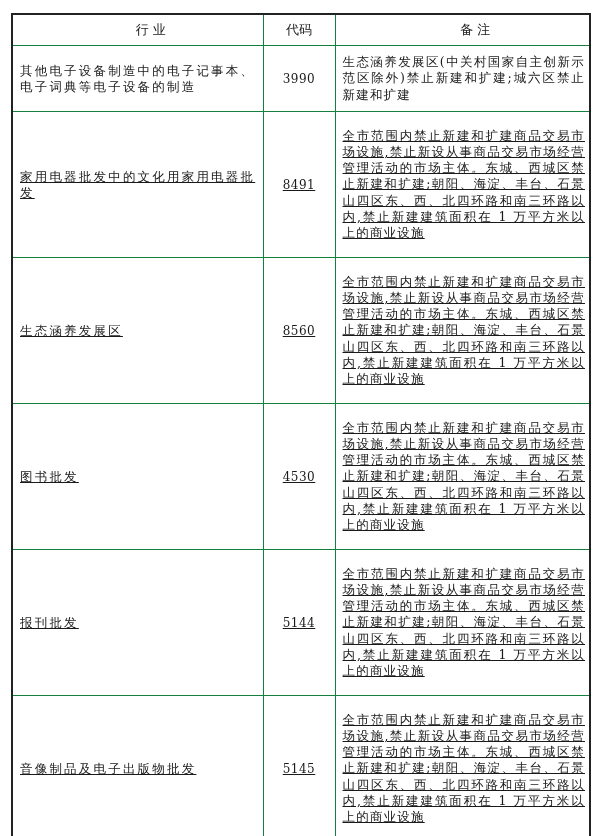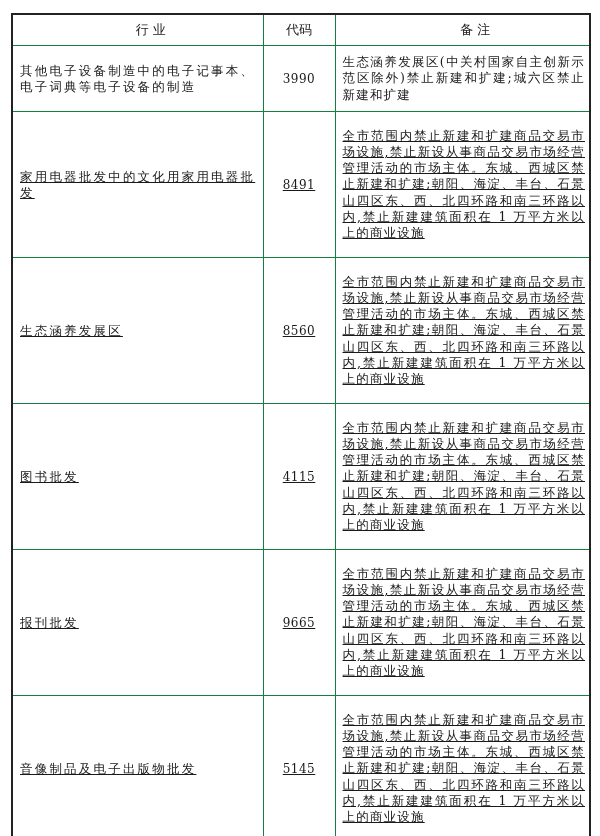--- a/index.html
+++ b/index.html
@@ -91,26 +91,26 @@
       <td class="cell-code">8491</td>
       <td class="cell-remark">全市范围内禁止新建和扩建商品交易市场设施,禁止新设从事商品交易市场经营管理活动的市场主体。东城、西城区禁止新建和扩建;朝阳、海淀、丰台、石景山四区东、西、北四环路和南三环路以内,禁止新建建筑面积在 1 万平方米以上的商业设施</td>
     </tr>
     <tr class="row-std">
       <td class="cell-industry">生态涵养发展区</td>
       <td class="cell-code">8560</td>
       <td class="cell-remark">全市范围内禁止新建和扩建商品交易市场设施,禁止新设从事商品交易市场经营管理活动的市场主体。东城、西城区禁止新建和扩建;朝阳、海淀、丰台、石景山四区东、西、北四环路和南三环路以内,禁止新建建筑面积在 1 万平方米以上的商业设施</td>
     </tr>
     <tr class="row-std">
       <td class="cell-industry">图书批发</td>
-      <td class="cell-code">4115</td>
+      <td class="cell-code">4530</td>
       <td class="cell-remark">全市范围内禁止新建和扩建商品交易市场设施,禁止新设从事商品交易市场经营管理活动的市场主体。东城、西城区禁止新建和扩建;朝阳、海淀、丰台、石景山四区东、西、北四环路和南三环路以内,禁止新建建筑面积在 1 万平方米以上的商业设施</td>
     </tr>
     <tr class="row-std">
       <td class="cell-industry">报刊批发</td>
-      <td class="cell-code">9665</td>
+      <td class="cell-code">5144</td>
       <td class="cell-remark">全市范围内禁止新建和扩建商品交易市场设施,禁止新设从事商品交易市场经营管理活动的市场主体。东城、西城区禁止新建和扩建;朝阳、海淀、丰台、石景山四区东、西、北四环路和南三环路以内,禁止新建建筑面积在 1 万平方米以上的商业设施</td>
     </tr>
     <tr class="row-std">
       <td class="cell-industry">音像制品及电子出版物批发</td>
       <td class="cell-code">5145</td>
       <td class="cell-remark">全市范围内禁止新建和扩建商品交易市场设施,禁止新设从事商品交易市场经营管理活动的市场主体。东城、西城区禁止新建和扩建;朝阳、海淀、丰台、石景山四区东、西、北四环路和南三环路以内,禁止新建建筑面积在 1 万平方米以上的商业设施</td>
     </tr>
   </tbody>
 </table>
 

